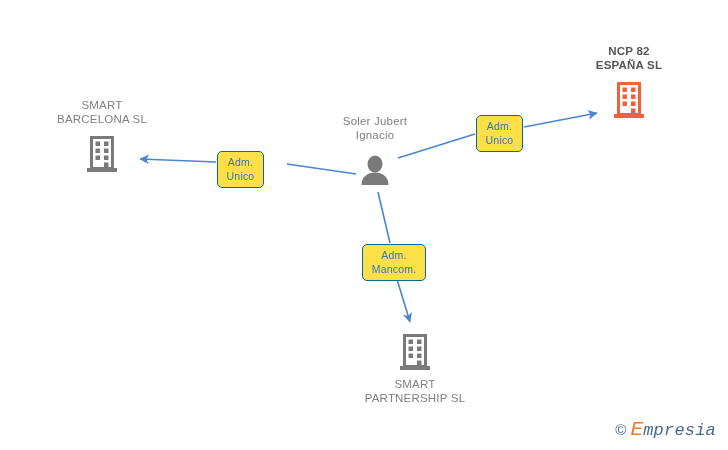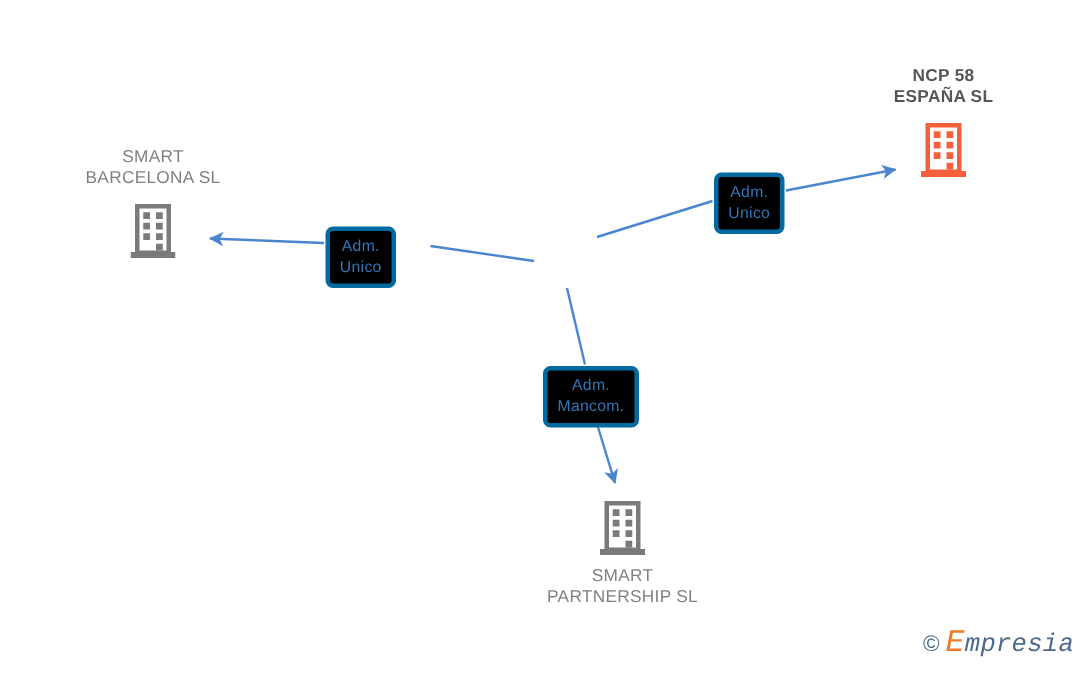--- a/index.html
+++ b/index.html
@@ -59,23 +59,23 @@
   #node-person .icon-wrap { height: 34px; margin-top: 9px; }
 
   #node-smart-partnership { left: 335px; top: 330px; }
   #node-smart-partnership .icon-wrap { height: 42px; }
   #node-smart-partnership .node-label { margin-top: 5px; }
 
   
   .edge-label {
     position: absolute;
     box-sizing: border-box;
-    border: 3px solid #0369a1;
+    border: 1px solid #0369a1;
     border-radius: 5px;
-    background: #000000;
+    background: #fde047;
     color: #2f77b8;
     font-size: 10.5px;
     line-height: 14px;
     text-align: center;
     padding: 3px 4px 4px 4px;
     white-space: pre-line;
     letter-spacing: 0.2px;
   }
   #label-barcelona   { left: 217px; top: 151px; width: 47px; }
   #label-ncp96       { left: 476px; top: 115px; width: 47px; }
@@ -149,37 +149,47 @@
         <rect x="8.5" y="12.5" width="4.5" height="4.5" fill="#7a7a7a"></rect>
         <rect x="17" y="12.5" width="4.5" height="4.5" fill="#7a7a7a"></rect>
         <rect x="8.5" y="19.5" width="4.5" height="4.5" fill="#7a7a7a"></rect>
         <rect x="17" y="19.5" width="4.5" height="4.5" fill="#7a7a7a"></rect>
         <rect x="17" y="26.5" width="4.5" height="4.5" fill="#7a7a7a"></rect>
       </svg>
     </div>
   </div>
 
   <div class="node" id="node-ncp96">
-    <div class="node-label strong">NCP 58
+    <div class="node-label strong">NCP 82
 ESPAÑA SL</div>
     <div class="icon-wrap">
       <svg width="30" height="38" viewBox="0 0 30 38" xmlns="http://www.w3.org/2000/svg">
         <rect x="4.5" y="1.5" width="21" height="31" fill="none" stroke="#f4603c" stroke-width="3"></rect>
         <rect x="0" y="32" width="30" height="4" fill="#f4603c"></rect>
         <rect x="8.5" y="5.5" width="4.5" height="4.5" fill="#f4603c"></rect>
         <rect x="17" y="5.5" width="4.5" height="4.5" fill="#f4603c"></rect>
         <rect x="8.5" y="12.5" width="4.5" height="4.5" fill="#f4603c"></rect>
         <rect x="17" y="12.5" width="4.5" height="4.5" fill="#f4603c"></rect>
         <rect x="8.5" y="19.5" width="4.5" height="4.5" fill="#f4603c"></rect>
         <rect x="17" y="19.5" width="4.5" height="4.5" fill="#f4603c"></rect>
         <rect x="17" y="26.5" width="4.5" height="4.5" fill="#f4603c"></rect>
       </svg>
     </div>
   </div>
 
+  <div class="node" id="node-person">
+    <div class="node-label">Soler Jubert
+Ignacio</div>
+    <div class="icon-wrap">
+      <svg width="34" height="30" viewBox="0 0 34 30" xmlns="http://www.w3.org/2000/svg">
+        <ellipse cx="17" cy="9" rx="7.5" ry="8.6" fill="#7a7a7a"></ellipse>
+        <path d="M3.5,30 C3.5,21.8 9.6,17.6 17,17.6 C24.4,17.6 30.5,21.8 30.5,30 Z" fill="#7a7a7a"></path>
+      </svg>
+    </div>
+  </div>
 
   <div class="node" id="node-smart-partnership">
     <div class="icon-wrap">
       <svg width="30" height="38" viewBox="0 0 30 38" xmlns="http://www.w3.org/2000/svg">
         <rect x="4.5" y="1.5" width="21" height="31" fill="none" stroke="#7a7a7a" stroke-width="3"></rect>
         <rect x="0" y="32" width="30" height="4" fill="#7a7a7a"></rect>
         <rect x="8.5" y="5.5" width="4.5" height="4.5" fill="#7a7a7a"></rect>
         <rect x="17" y="5.5" width="4.5" height="4.5" fill="#7a7a7a"></rect>
         <rect x="8.5" y="12.5" width="4.5" height="4.5" fill="#7a7a7a"></rect>
         <rect x="17" y="12.5" width="4.5" height="4.5" fill="#7a7a7a"></rect>

